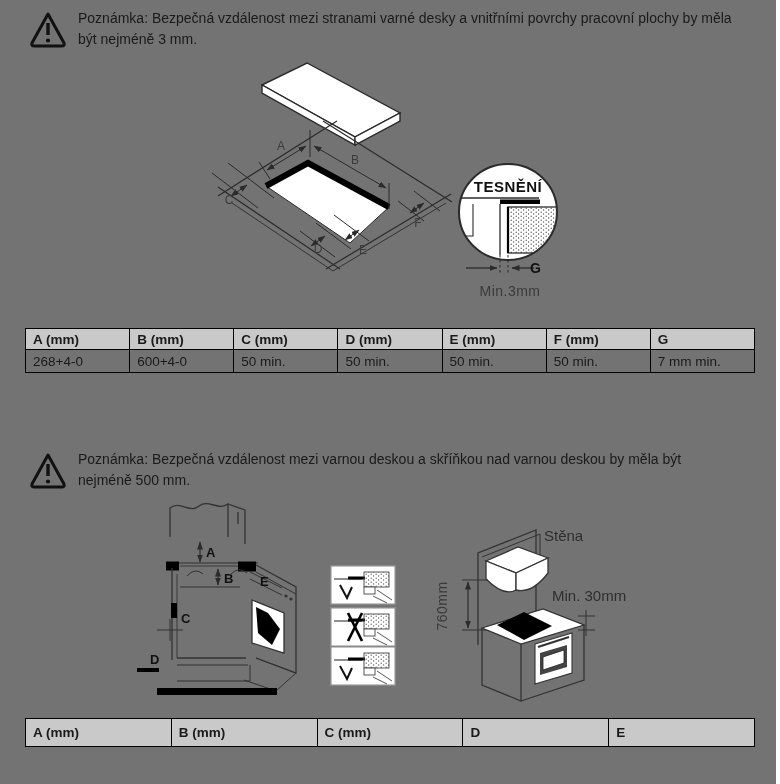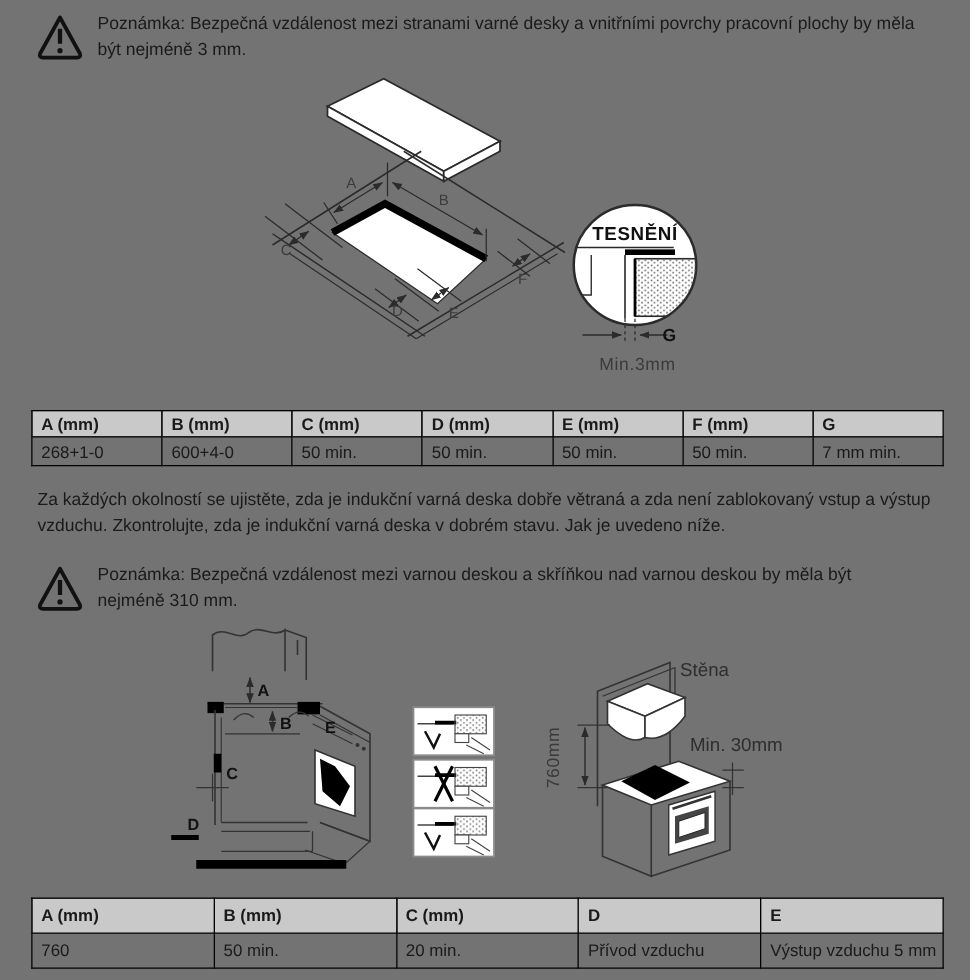--- a/index.html
+++ b/index.html
@@ -152,42 +152,41 @@
         <tr>
       <th>A (mm)</th>
       <th>B (mm)</th>
       <th>C (mm)</th>
       <th>D (mm)</th>
       <th>E (mm)</th>
       <th>F (mm)</th>
       <th>G</th>
     </tr>
     <tr>
-      <td>268+1-0</td>
+      <td>268+4-0</td>
       <td>600+4-0</td>
       <td>50 min.</td>
       <td>50 min.</td>
       <td>50 min.</td>
       <td>50 min.</td>
       <td>7 mm min.</td>
     </tr>
   </tbody>
     </table>
 
-  <div class="para">Za každých okolností se ujistěte, zda je indukční varná deska dobře větraná a zda není zablokovaný vstup a výstup vzduchu. Zkontrolujte, zda je indukční varná deska v dobrém stavu. Jak je uvedeno níže.</div>
 
   <div class="note note2">
     <div class="note-icon">
       <svg width="40" height="38" viewBox="0 0 40 38">
         <path d="M20,4 L36,33 Q37,36 33.5,36 L6.5,36 Q3,36 4,33 Z" fill="none" stroke="#111" stroke-width="3" stroke-linejoin="round"></path>
         <line x1="20" y1="13" x2="20" y2="25" stroke="#111" stroke-width="3.4"></line>
         <circle cx="20" cy="30.5" r="2.1" fill="#111"></circle>
       </svg>
     </div>
-    <div class="note-text">Poznámka: Bezpečná vzdálenost mezi varnou deskou a skříňkou nad varnou deskou by měla být nejméně 310 mm.</div>
+    <div class="note-text">Poznámka: Bezpečná vzdálenost mezi varnou deskou a skříňkou nad varnou deskou by měla být nejméně 500 mm.</div>
   </div>
 
   <svg class="diagram" style="top:495px" width="780" height="219" viewBox="0 0 780 219">
     <defs>
       <g id="miniSeal">
         <rect x="0.75" y="0.75" width="64.5" height="38.5" fill="#fff" stroke="#8a8a8a" stroke-width="1.5"></rect>
         <line x1="4" y1="14" x2="32" y2="14" stroke="#444" stroke-width="1.2"></line>
         <line x1="18" y1="13" x2="35" y2="13" stroke="#000" stroke-width="3"></line>
         <rect x="34" y="7" width="25" height="15" fill="url(#dotpat2)" stroke="#444" stroke-width="0.9"></rect>
         <rect x="34" y="22" width="11" height="7" fill="#fff" stroke="#444" stroke-width="0.9"></rect>
@@ -309,23 +308,16 @@
         <col>
       </colgroup>
     <tbody>
         <tr>
       <th>A (mm)</th>
       <th>B (mm)</th>
       <th>C (mm)</th>
       <th>D</th>
       <th>E</th>
     </tr>
-    <tr>
-      <td>760</td>
-      <td>50 min.</td>
-      <td>20 min.</td>
-      <td>Přívod vzduchu</td>
-      <td>Výstup vzduchu 5 mm</td>
-    </tr>
   </tbody>
     </table>
 
 </div>
 
 </body></html>

